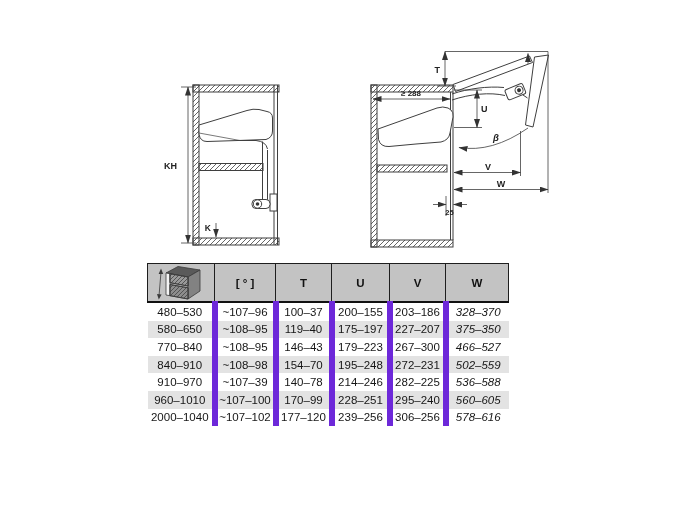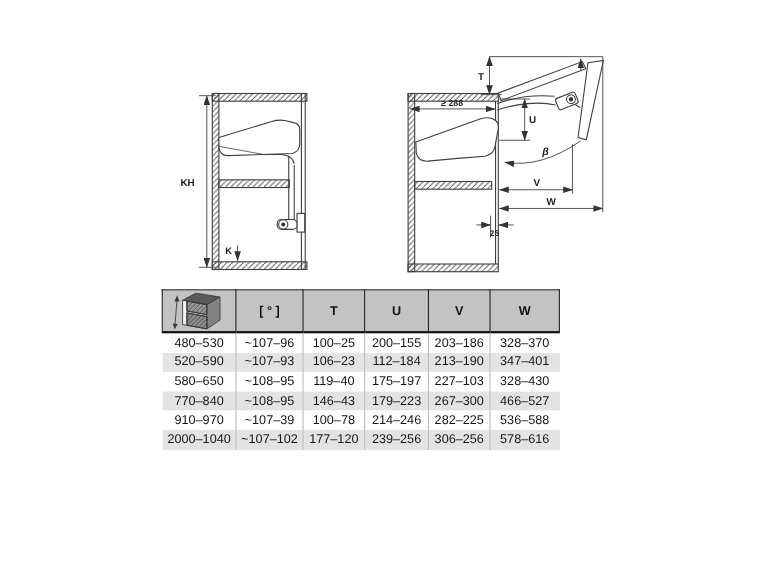--- a/index.html
+++ b/index.html
@@ -4,23 +4,23 @@
 <style>
   html,body{margin:0;padding:0;background:#fff;}
   body{width:700px;height:525px;position:relative;font-family:"Liberation Sans",sans-serif;color:#1a1a1a;}
   #drawings{position:absolute;left:0;top:0;}
   .dimtxt{font-family:"Liberation Sans",sans-serif;font-weight:bold;fill:#222;}
   .spec-table{position:absolute;left:147px;top:263px;width:361px;}
   table{border-collapse:collapse;table-layout:fixed;width:361px;font-family:"Liberation Sans",sans-serif;}
   thead th{height:37px;background:#c3c3c3;border:1px solid #1e1e1e;border-bottom:2px solid #111;
            font-size:11.5px;font-weight:bold;text-align:center;padding:0;color:#111;}
   tbody td{height:17.6px;padding:0;text-align:center;font-size:11.5px;color:#161616;
-           border-left:1px solid #6d28d9;border-right:1px solid #bcbcbc;white-space:nowrap;}
+           border-left:6px solid #6d28d9;border-right:1px solid #bcbcbc;white-space:nowrap;}
   tbody td:first-child{border-left:1px solid transparent;}
-  tbody td:last-child{border-right:1px solid transparent;}
+  tbody td:last-child{border-right:1px solid transparent;font-style:italic;}
   tbody tr:nth-child(even){background:#e3e3e3;}
   .icon-cell svg{display:block;margin:0 auto;}
 </style>
 </head>
 <body>
 
 <svg id="drawings" width="700" height="262" viewBox="0 0 700 262">
   <defs>
     <pattern id="hatch" width="5" height="5" patternUnits="userSpaceOnUse">
       <path d="M0,5 L5,0" stroke="#555" stroke-width="0.9"></path>
@@ -187,56 +187,64 @@
         <th>U</th>
         <th>V</th>
         <th>W</th>
       </tr>
     </thead>
     <tbody>
 
     <tr>
         <td>480–530</td>
         <td>~107–96</td>
-        <td>100–25</td>
+        <td>100–37</td>
         <td>200–155</td>
         <td>203–186</td>
         <td>328–370</td>
-      </tr>
-        <tr>
-        <td>520–590</td>
-        <td>~107–93</td>
-        <td>106–23</td>
-        <td>112–184</td>
-        <td>213–190</td>
-        <td>347–401</td>
       </tr>
         <tr>
         <td>580–650</td>
         <td>~108–95</td>
         <td>119–40</td>
         <td>175–197</td>
-        <td>227–103</td>
-        <td>328–430</td>
+        <td>227–207</td>
+        <td>375–350</td>
       </tr>
         <tr>
         <td>770–840</td>
         <td>~108–95</td>
         <td>146–43</td>
         <td>179–223</td>
         <td>267–300</td>
         <td>466–527</td>
       </tr>
         <tr>
+        <td>840–910</td>
+        <td>~108–98</td>
+        <td>154–70</td>
+        <td>195–248</td>
+        <td>272–231</td>
+        <td>502–559</td>
+      </tr>
+        <tr>
         <td>910–970</td>
         <td>~107–39</td>
-        <td>100–78</td>
+        <td>140–78</td>
         <td>214–246</td>
         <td>282–225</td>
         <td>536–588</td>
+      </tr>
+        <tr>
+        <td>960–1010</td>
+        <td>~107–100</td>
+        <td>170–99</td>
+        <td>228–251</td>
+        <td>295–240</td>
+        <td>560–605</td>
       </tr>
         <tr>
         <td>2000–1040</td>
         <td>~107–102</td>
         <td>177–120</td>
         <td>239–256</td>
         <td>306–256</td>
         <td>578–616</td>
       </tr>
       </tbody>

